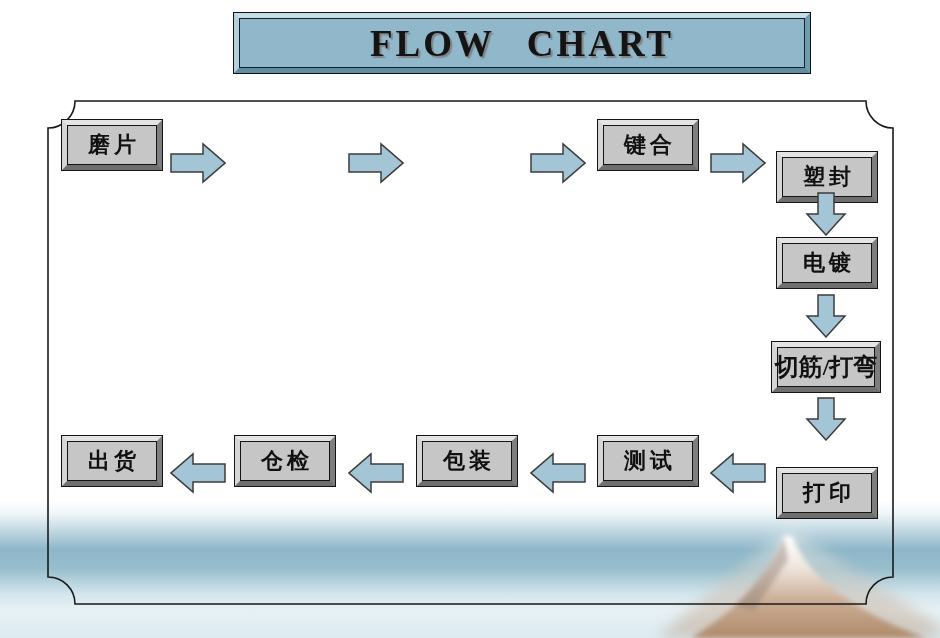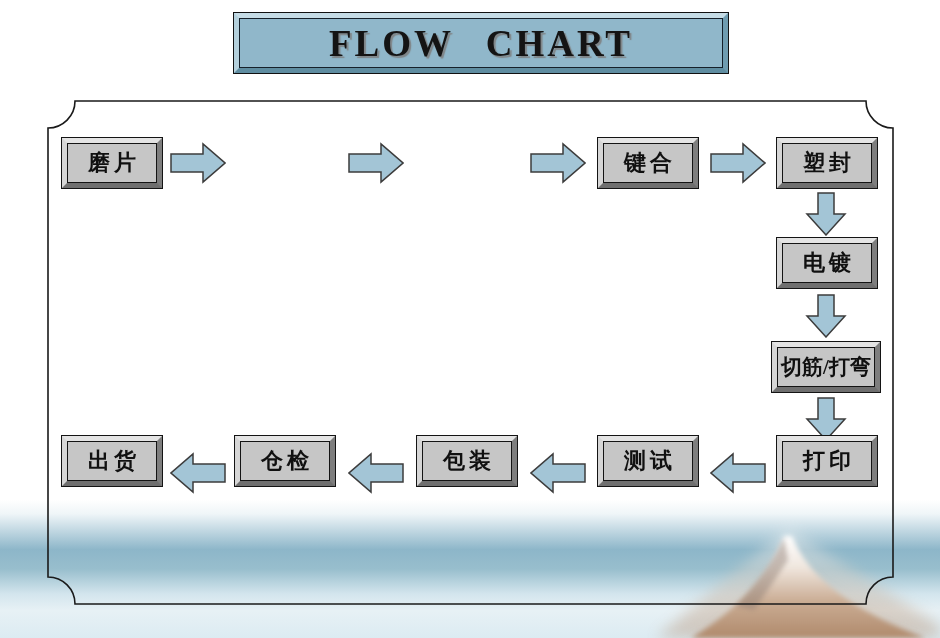--- a/index.html
+++ b/index.html
@@ -11,39 +11,39 @@
       rgba(255,255,255,0) 0%,
       rgba(203,223,232,0.30) 10%,
       #8db6c9 36%,
       #98becd 50%,
       #d3e5ed 68%,
       #e7f1f5 80%,
       #dcebf2 100%);}
   .mountain{position:absolute;left:636px;top:498px;width:304px;height:140px;z-index:2;}
   .plaque{position:absolute;left:0;top:0;width:940px;height:638px;z-index:3;pointer-events:none;}
   
-  .banner{position:absolute;left:234px;top:13px;width:494px;height:60px;z-index:4;
+  .banner{position:absolute;left:234px;top:13px;width:576px;height:60px;z-index:4;
     box-sizing:border-box;background:#90b7ca;
     border:5px solid;border-color:#c6dce6 #6f9cb0 #5f8da1 #b4d0dc;
     outline:1px solid #111;box-shadow:inset 0 0 0 1px #15202a;
     display:flex;align-items:center;justify-content:center;}
   .banner-title{font-size:37px;font-weight:bold;color:#141414;letter-spacing:3px;word-spacing:20px;
     text-shadow:2px 2px 1px rgba(125,125,125,0.85);line-height:1;}
   
   .node{position:absolute;width:100px;height:50px;z-index:4;box-sizing:border-box;
     background:#c6c6c6;border:5px solid;border-color:#e4e4e4 #7e7e7e #6f6f6f #d6d6d6;
     outline:1px solid #141414;box-shadow:inset 0 0 0 1px #141414;
     display:flex;align-items:center;justify-content:center;}
   .node span{font-size:22px;font-weight:bold;color:#101010;letter-spacing:4px;margin-right:-4px;
     white-space:nowrap;line-height:1;}
   .node.wide{width:108px;}
-  .node.wide span{font-size:21px;letter-spacing:0;margin-right:0;}
+  .node.wide span{font-size:24px;letter-spacing:0;margin-right:0;}
   .arrow{position:absolute;z-index:4;}
-  .r1{top:138px;} .r2{top:436px;}
-  .c1{left:62px;} .c2{left:235px;} .c3{left:417px;} .c4{left:598px;} .c5{left:777px;}
+  .r1{top:120px;} .r2{top:436px;}
+  .c1{left:62px;} .c2{left:235px;} .c3{left:417px;} .c4{left:598px;} .c5{left:777px;margin-top:32px;}
 </style>
 </head>
 <body>
 
 <div id="stage">
 
   <div class="band"></div>
 
   <svg class="mountain" viewBox="0 0 304 140">
     <defs>

